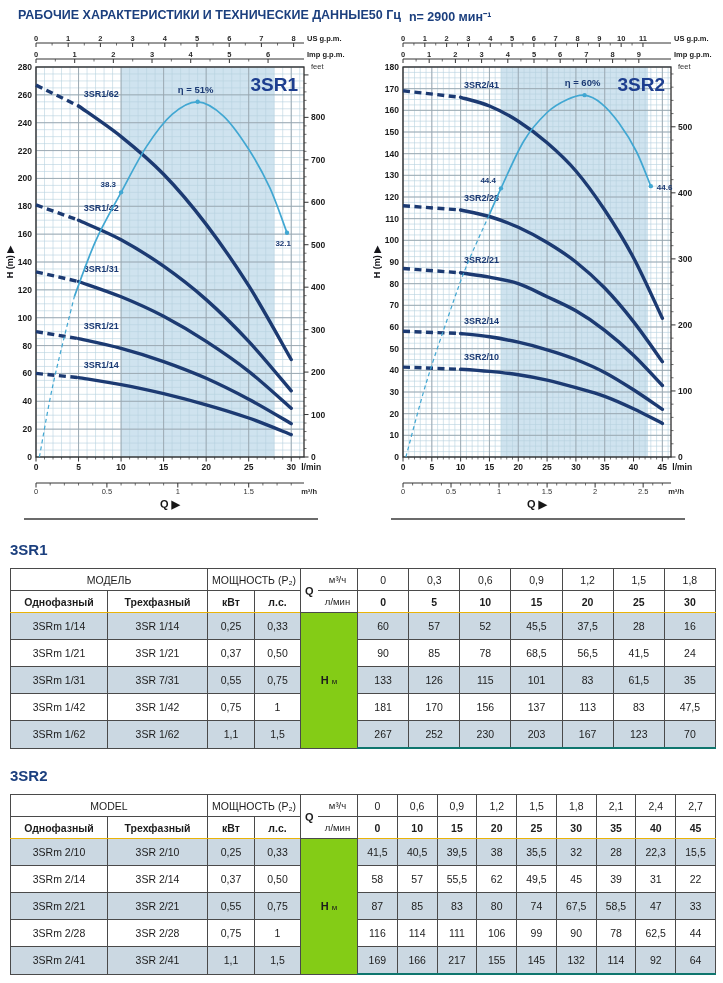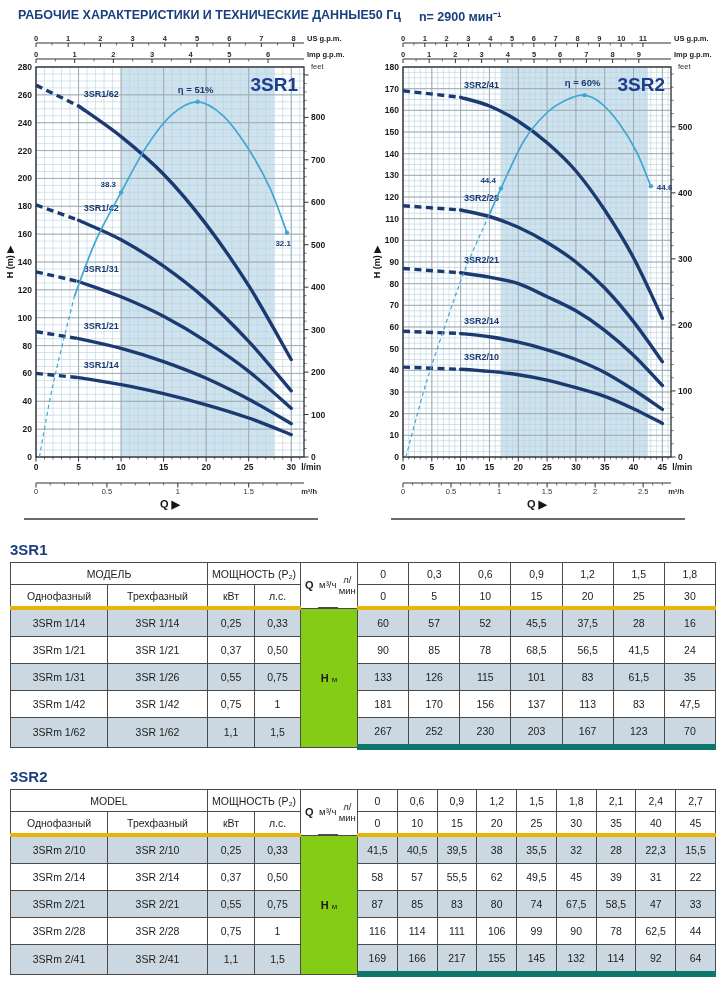--- a/index.html
+++ b/index.html
@@ -1,48 +1,48 @@
 <!DOCTYPE html>
 <html><head>
 <meta charset="utf-8">
 <style>
   html,body{margin:0;padding:0;background:#fff;}
   .page{width:723px;height:983px;background:#fff;overflow:hidden;font-family:"Liberation Sans",sans-serif;position:relative;}
   .hdr{display:flex;align-items:baseline;padding:8px 16px 0 18px;color:#1b3f7e;font-weight:bold;font-size:12.5px;}
-  .hdr-right{display:flex;gap:18px;}
+  .hdr-right{display:flex;gap:8px;}
   .charts{display:flex;justify-content:space-between;padding:0 2px;margin-top:4px;}
   svg text{font-family:"Liberation Sans",sans-serif;}
   .t85{font-size:8.5px;font-weight:bold;fill:#1a1a1a;}
   .t75{font-size:7.5px;font-weight:bold;fill:#2a2a2a;}
   .t7n{font-size:7.5px;fill:#333;}
   .tunit{font-size:7.5px;font-weight:bold;fill:#1a1a1a;}
   .taxis{font-size:9px;font-weight:bold;fill:#15151a;}
   .tcurve{font-size:9px;font-weight:bold;fill:#1b3a74;}
   .teff{font-size:8px;font-weight:bold;fill:#1b3a74;}
   .teta{font-size:9.5px;font-weight:bold;fill:#1b3a74;}
   .ttitle{font-size:19px;font-weight:bold;fill:#1d3e8f;}
   .tq{font-size:11px;font-weight:bold;fill:#161616;}
   .sec-title{font-size:15px;font-weight:bold;color:#1b3f7e;margin:14px 0 0 10px;}
   .sec-title.second{margin-top:18px;}
-  .pump-table{border-collapse:collapse;table-layout:fixed;margin:4px 0 0 10px;font-size:10.5px;color:#1c1c1c;border:1px solid #4a4a4a;}
+  .pump-table{border-collapse:collapse;table-layout:fixed;margin:10px 0 0 10px;font-size:10.5px;color:#1c1c1c;border:1px solid #4a4a4a;}
   .pump-table th,.pump-table td{border:1px solid #4a4a4a;height:21px;padding:0;text-align:center;font-weight:normal;overflow:hidden;}
-  .pump-table thead tr:last-child th{border-bottom:4px solid #eab308;}
+  .pump-table thead tr:last-child th{border-bottom:1px solid #eab308;font-weight:bold;}
   .pump-table tbody td{height:26px;}
   .hlab{font-weight:bold;}
   .m3row{font-weight:normal;}
   .lmrow{font-weight:bold;}
   .model{text-align:left;padding-left:7px;font-weight:bold;}
   .dcell{border-top:0;border-bottom:2.5px solid #fff;}
-  .pump-table tbody tr:last-child .dcell{border-bottom:6px solid #0f766e;}
+  .pump-table tbody tr:last-child .dcell{border-bottom:2px solid #0f766e;}
   .alt td{background:#cbd8e2;}
   .pump-table td.hcell{background:#84cc16;}
   .qcell{padding:0;}
   .qwrap{display:flex;height:100%;align-items:stretch;}
   .qsym{display:flex;align-items:center;padding-left:4px;font-weight:bold;font-size:11px;width:13px;}
-  .qunits{flex:1;display:flex;flex-direction:row;}
+  .qunits{flex:1;display:flex;flex-direction:column;}
   .qu{flex:1;display:flex;align-items:center;justify-content:center;font-size:9.5px;}
   .qu1{border-bottom:1px solid #4a4a4a;}
   .hsym{font-weight:bold;font-size:11px;}
   .hunit{font-size:8px;margin-left:3px;}
   .foot{display:flex;margin:12px 10px 0 10px;font-size:10px;color:#1c1c1c;white-space:nowrap;}
   .foot b{font-weight:bold;}
   .fitem{margin-right:14px;}
   .fright{margin-left:22px;}
 </style>
 </head>
@@ -910,21 +910,21 @@
             <td class="dcell">90</td>
             <td class="dcell">85</td>
             <td class="dcell">78</td>
             <td class="dcell">68,5</td>
             <td class="dcell">56,5</td>
             <td class="dcell">41,5</td>
             <td class="dcell">24</td>
           </tr>
           <tr class="alt">
             <td class="model">3SRm 1/31</td>
-            <td class="model">3SR 1/26</td>
+            <td class="model">3SR 7/31</td>
             <td class="num">0,55</td>
             <td class="num">0,75</td>
             <td class="dcell">133</td>
             <td class="dcell">126</td>
             <td class="dcell">115</td>
             <td class="dcell">101</td>
             <td class="dcell">83</td>
             <td class="dcell">61,5</td>
             <td class="dcell">35</td>
           </tr>

